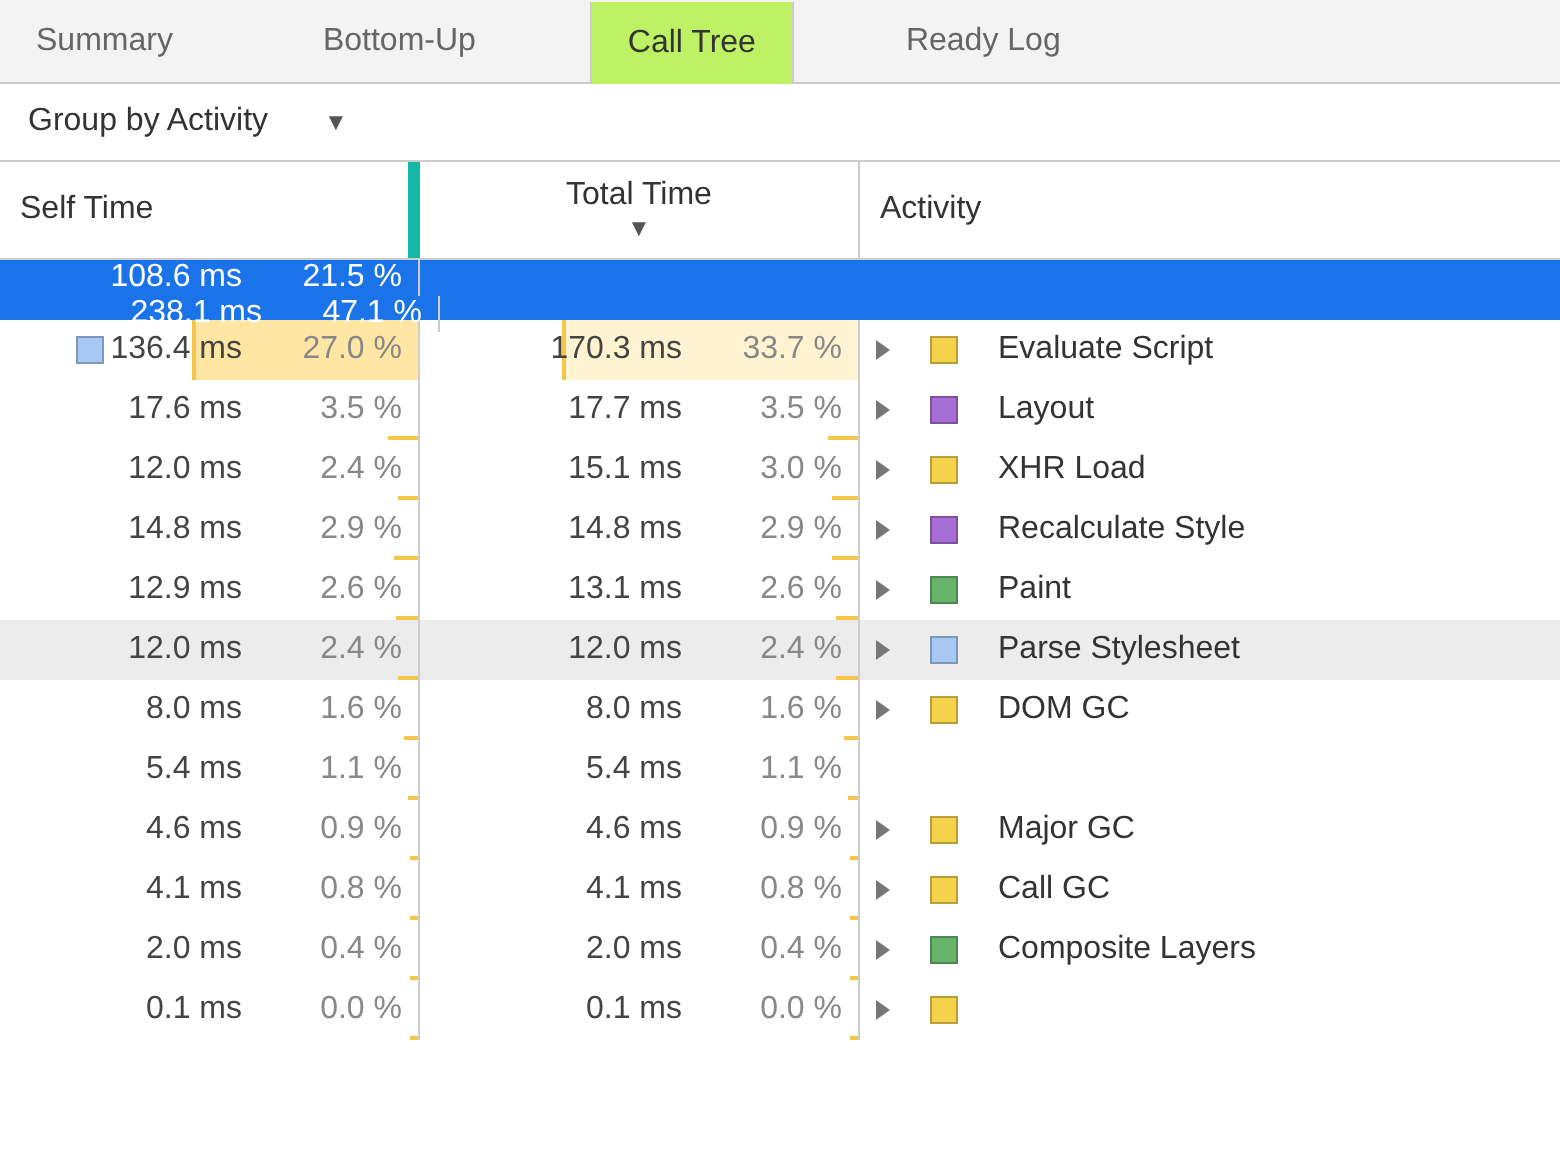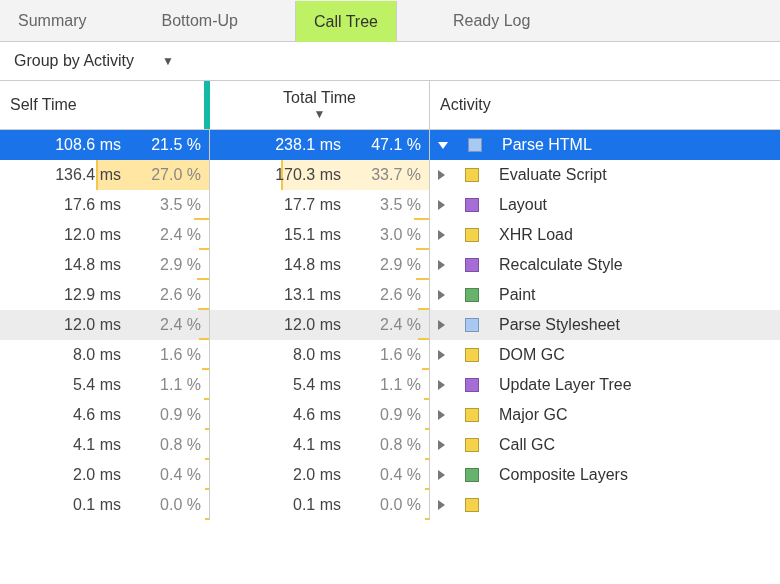--- a/index.html
+++ b/index.html
@@ -99,21 +99,21 @@
   right: 0;
   bottom: 0;
   height: 2px;
   background: #f5c64a;
   z-index: 0;
 }
 .txt { position: relative; z-index: 2; }
 .ms { color: #444; text-align: right; min-width: 90px; padding-right: 10px; }
 .pct { color: #888; text-align: right; min-width: 70px; }
 .row.selected .ms, .row.selected .pct { color: #fff; }
-.row.selected { background: #1a73e8; color: #fff; }
+.row.selected { background: #1a73e8; color: #fff; flex-direction: column; }
 .row.hover { background: #ececec; }
 .expander {
   width: 0; height: 0;
   border-top: 5px solid transparent;
   border-bottom: 5px solid transparent;
   border-left: 7px solid #777;
   margin-right: 4px;
 }
 .row.selected .expander { border-left-color: #fff; }
 .row.selected .expander.down {
@@ -298,25 +298,20 @@
         <div class="cell self">
           <div class="bar-underline" style="width: 4.62px;"></div>
           <span class="txt ms">5.4 ms</span>
           <span class="txt pct">1.1 %</span>
         </div>
         <div class="cell total">
           <div class="bar-underline" style="width: 4.84px;"></div>
           <span class="txt ms">5.4 ms</span>
           <span class="txt pct">1.1 %</span>
         </div>
-        <div class="cell activity">
-          <div class="expander"></div>
-          <div class="swatch" style="background: rgb(167, 109, 215);"></div>
-          <span class="actname">Update Layer Tree</span>
-        </div>
       </div>
       <div class="row">
         <div class="cell self">
           <div class="bar-underline" style="width: 4px;"></div>
           <span class="txt ms">4.6 ms</span>
           <span class="txt pct">0.9 %</span>
         </div>
         <div class="cell total">
           <div class="bar-underline" style="width: 4px;"></div>
           <span class="txt ms">4.6 ms</span>

